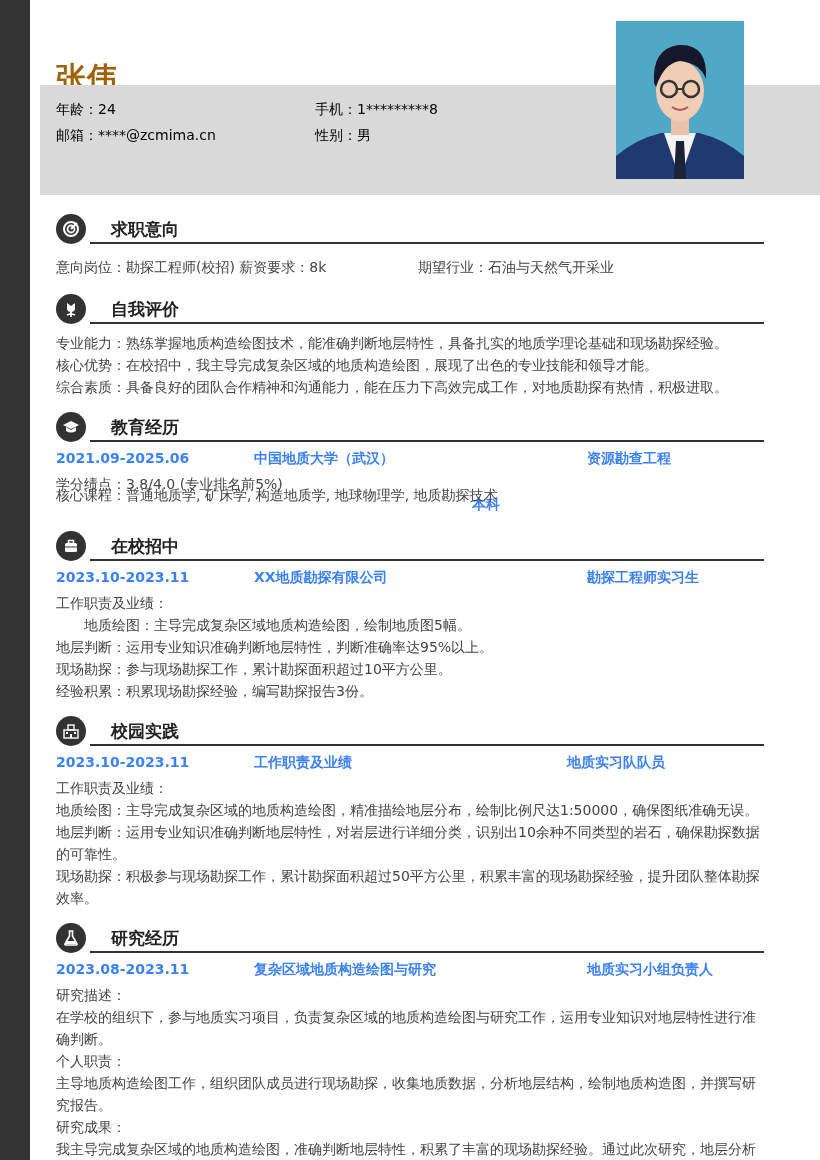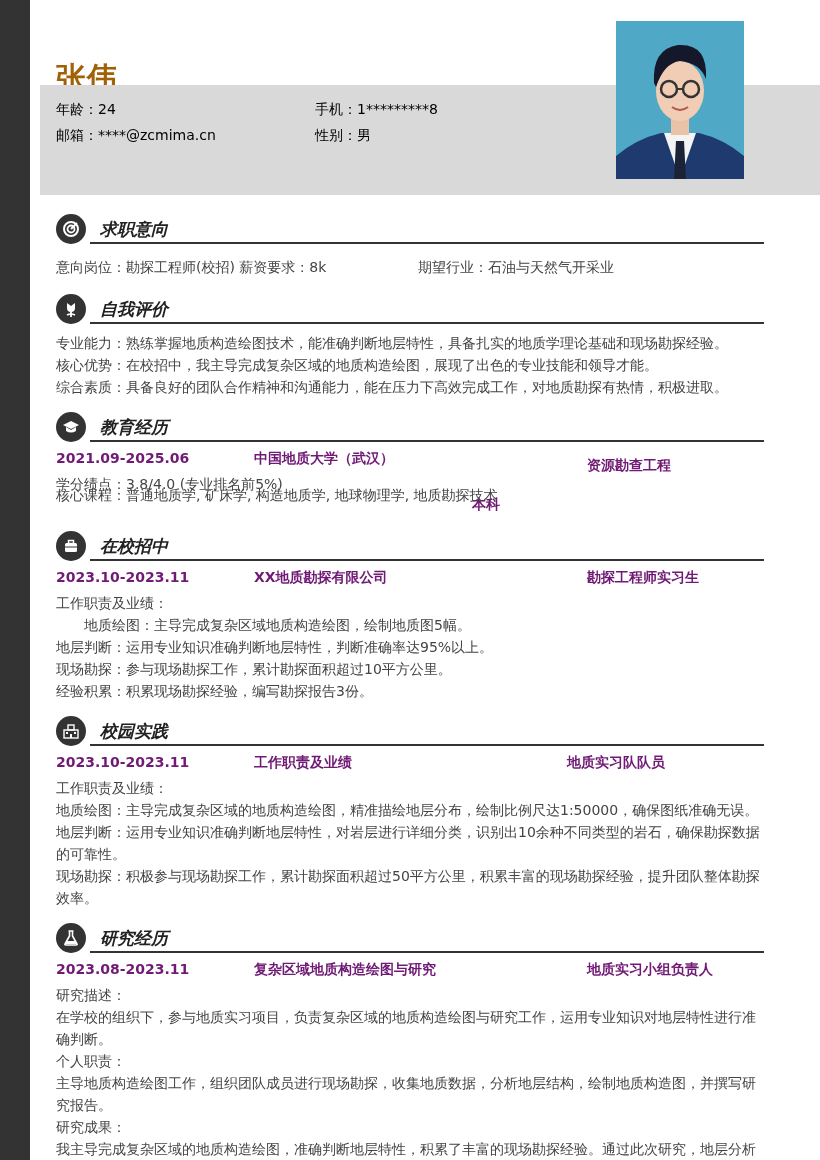--- a/index.html
+++ b/index.html
@@ -5,24 +5,24 @@
   * { box-sizing: border-box; margin: 0; padding: 0; }
   html, body { width: 820px; height: 1160px; overflow: hidden; background: #fff; }
   body { font-family: "DejaVu Sans", "Liberation Sans", sans-serif; color: #333; position: relative; }
   .sidebar { position: absolute; left: 0; top: 0; width: 30px; height: 1160px; background: #333; }
   .name { position: absolute; left: 56px; top: 38px; font-size: 30px; font-weight: bold; color: #a16207; letter-spacing: 1px; margin-top: 20px; }
   .info-band { position: absolute; left: 40px; top: 85px; width: 780px; height: 110px; background: #d9d9d9; }
   .info { position: absolute; font-size: 14px; color: #000000; }
   .photo { position: absolute; left: 616px; top: 21px; width: 128px; height: 158px; background: #4fa9c6; overflow: hidden; }
   .section-head { position: absolute; left: 56px; width: 708px; height: 32px; }
   .sec-icon { position: absolute; left: 0; top: 0; width: 30px; height: 30px; border-radius: 50%; background: #333; display: flex; align-items: center; justify-content: center; }
-  .sec-title { position: absolute; left: 44px; top: 4px; font-size: 17px; font-weight: bold; color: #222; font-style: italic; }
+  .sec-title { position: absolute; left: 55px; top: 4px; font-size: 17px; font-weight: bold; color: #222; }
   .sec-line { position: absolute; left: 34px; right: 0; top: 28px; height: 1.5px; background: #333; }
   .line { position: absolute; left: 56px; width: 710px; font-size: 14px; color: #444; line-height: 22px; }
-  .row { position: absolute; left: 56px; width: 710px; font-size: 14px; font-weight: bold; color: #701a75; height: 22px; }
+  .row { position: absolute; left: 56px; width: 710px; font-size: 14px; font-weight: bold; color: #3b82f6; height: 22px; }
   .row span { position: absolute; top: 0; }
 </style>
 </head>
 <body>
 
 <div class="sidebar"></div>
 
 <div class="name">张伟</div>
 <div class="info-band"></div>
 <div class="info" style="left:56px;top:101px;">年龄：24</div>
@@ -82,21 +82,21 @@
         <path d="M4 9 L4 13 Q9 16 14 13 L14 9 L9 12 Z" fill="#fff"></path>
       </svg>
   </div>
   <div class="sec-title">教育经历</div>
   <div class="sec-line"></div>
 </div>
 <div class="row" style="top:450px;">
   <span style="left:0;">2021.09-2025.06</span>
   <span style="left:198px;">中国地质大学（武汉）</span>
   <span style="left:416px;margin-top:46px;">本科</span>
-  <span style="left:531px;margin-top:7px;">资源勘查工程</span>
+  <span style="left:531px;">资源勘查工程</span>
 </div>
 <div class="line" style="top:473px;">学分绩点：3.8/4.0 (专业排名前5%)</div>
 <div class="line" style="top:484px;">核心课程：普通地质学, 矿床学, 构造地质学, 地球物理学, 地质勘探技术</div>
 
 <div class="section-head" style="top:531px;">
   <div class="sec-icon">
     <svg width="18" height="18" viewBox="0 0 18 18">
         <rect x="3" y="6" width="12" height="9" rx="1.5" fill="#fff"></rect>
         <rect x="6.5" y="3.5" width="5" height="3" fill="none" stroke="#fff" stroke-width="1.5"></rect>
         <line x1="3" y1="10" x2="15" y2="10" stroke="#333" stroke-width="1"></line>

